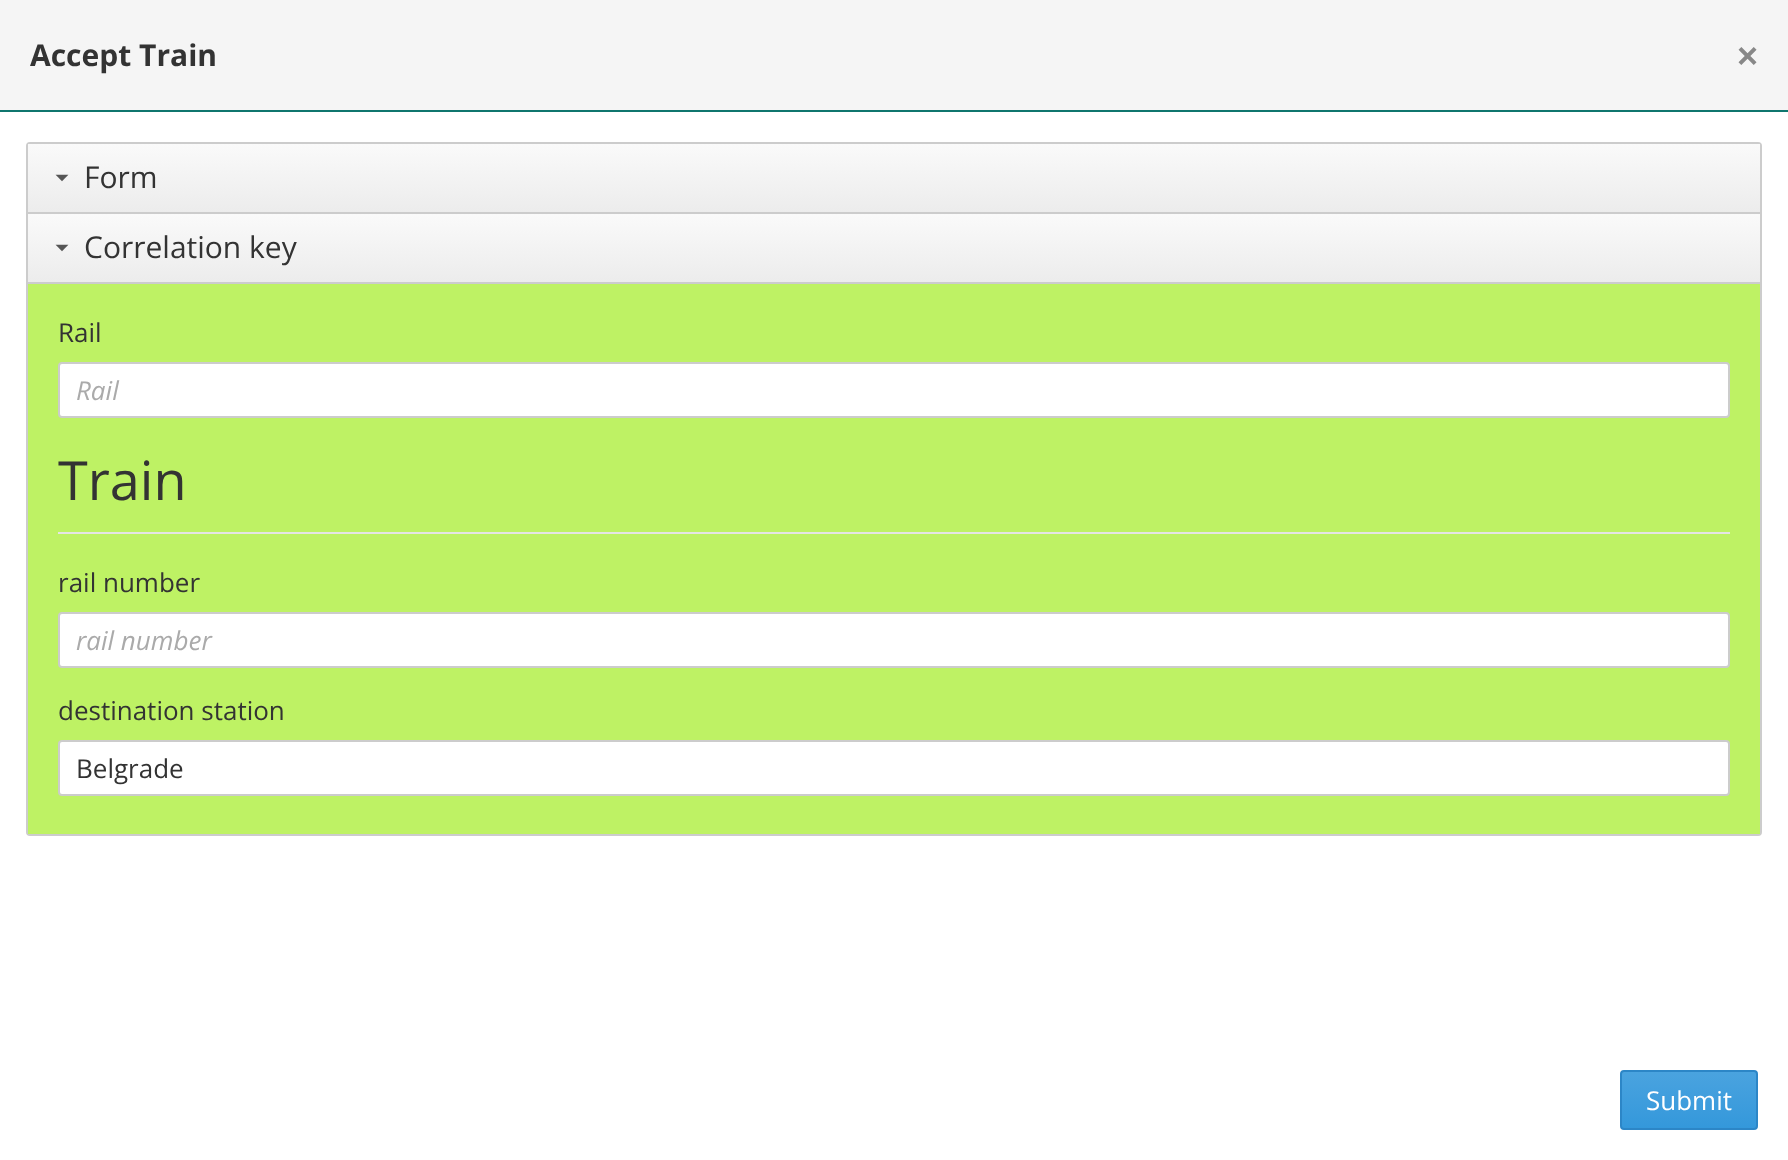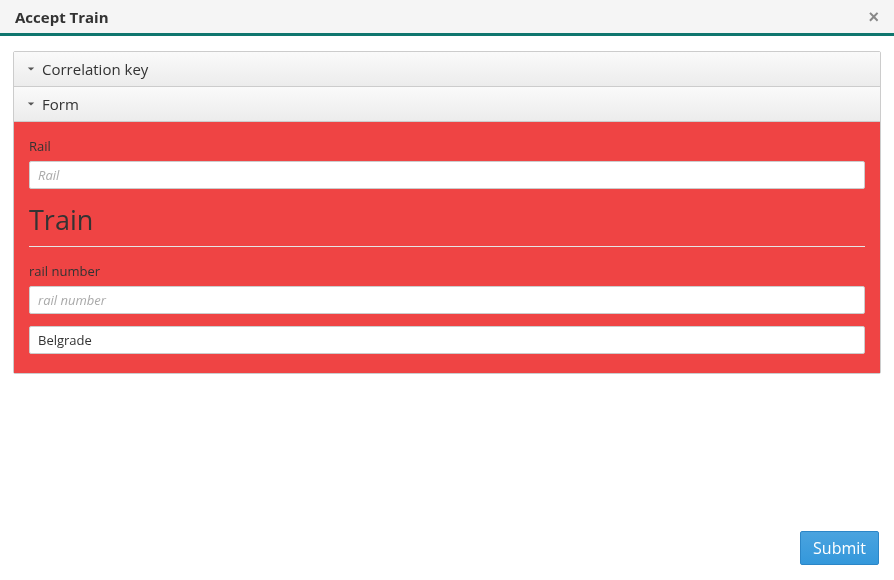--- a/index.html
+++ b/index.html
@@ -12,26 +12,26 @@
     font-size: 14px;
     color: #333;
     background: #fff;
     width: 894px;
     height: 580px;
     overflow: hidden;
     position: relative;
   }
   .modal-header {
     background: #f5f5f5;
-    border-bottom: 3px solid #0f766e;
+    border-bottom: 1px solid #0f766e;
     padding: 12px 15px;
     display: flex;
     justify-content: space-between;
     align-items: center;
-    height: 36px;
+    height: 56px;
   }
   .modal-title {
     font-weight: 700;
     font-size: 15px;
     color: #333;
   }
   .close-btn {
     font-size: 18px;
     font-weight: 700;
     color: #888;
@@ -71,21 +71,21 @@
     width: 8px;
     height: 8px;
     fill: #555;
   }
   .panel-heading-text {
     font-size: 15px;
     color: #333;
   }
   .panel-body {
     padding: 15px;
-    background: #ef4444;
+    background: #bef264;
   }
   .form-group {
     margin-bottom: 12px;
   }
   .form-label {
     display: block;
     font-size: 13px;
     color: #333;
     margin-bottom: 6px;
     font-weight: 400;
@@ -120,21 +120,21 @@
   .modal-footer {
     position: absolute;
     bottom: 15px;
     right: 15px;
   }
   .btn-primary {
     background: linear-gradient(to bottom, #4aa3df, #3498db);
     border: 1px solid #2c86c7;
     color: #fff;
     padding: 5px 12px;
-    font-size: 16px;
+    font-size: 13px;
     border-radius: 2px;
     cursor: pointer;
     font-family: inherit;
   }
 </style>
 </head>
 <body>
 
 <div class="modal-header">
   <span class="modal-title">Accept Train</span>
@@ -143,30 +143,30 @@
 
 <div class="panel-container">
   <div class="panel">
 
     <div class="panel-heading">
       <span class="chevron">
         <svg viewBox="0 0 10 10">
             <path d="M1 3 L5 7 L9 3 Z"></path>
           </svg>
       </span>
-      <span class="panel-heading-text">Correlation key</span>
+      <span class="panel-heading-text">Form</span>
     </div>
 
     <div class="panel-heading">
       <span class="chevron">
         <svg viewBox="0 0 10 10">
             <path d="M1 3 L5 7 L9 3 Z"></path>
           </svg>
       </span>
-      <span class="panel-heading-text">Form</span>
+      <span class="panel-heading-text">Correlation key</span>
     </div>
 
     <div class="panel-body">
 
       <div class="form-group">
         <label class="form-label">Rail</label>
         <input type="text" class="form-control" placeholder="Rail" style="">
       </div>
 
       <h3 class="section-heading">Train</h3>
@@ -174,20 +174,21 @@
 
       <div class="form-group">
         <label class="form-label">rail number</label>
         <input type="text" class="form-control" placeholder="rail number" style="">
       </div>
 
       <div class="form-group">
       </div>
 
       <div class="form-group" style="margin-bottom:4px">
+        <label class="form-label">destination station</label>
         <input type="text" class="form-control" placeholder="" value="Belgrade" style="">
       </div>
 
     </div>
   </div>
 </div>
 
 <div class="modal-footer">
   <button class="btn-primary">Submit</button>
 </div>

